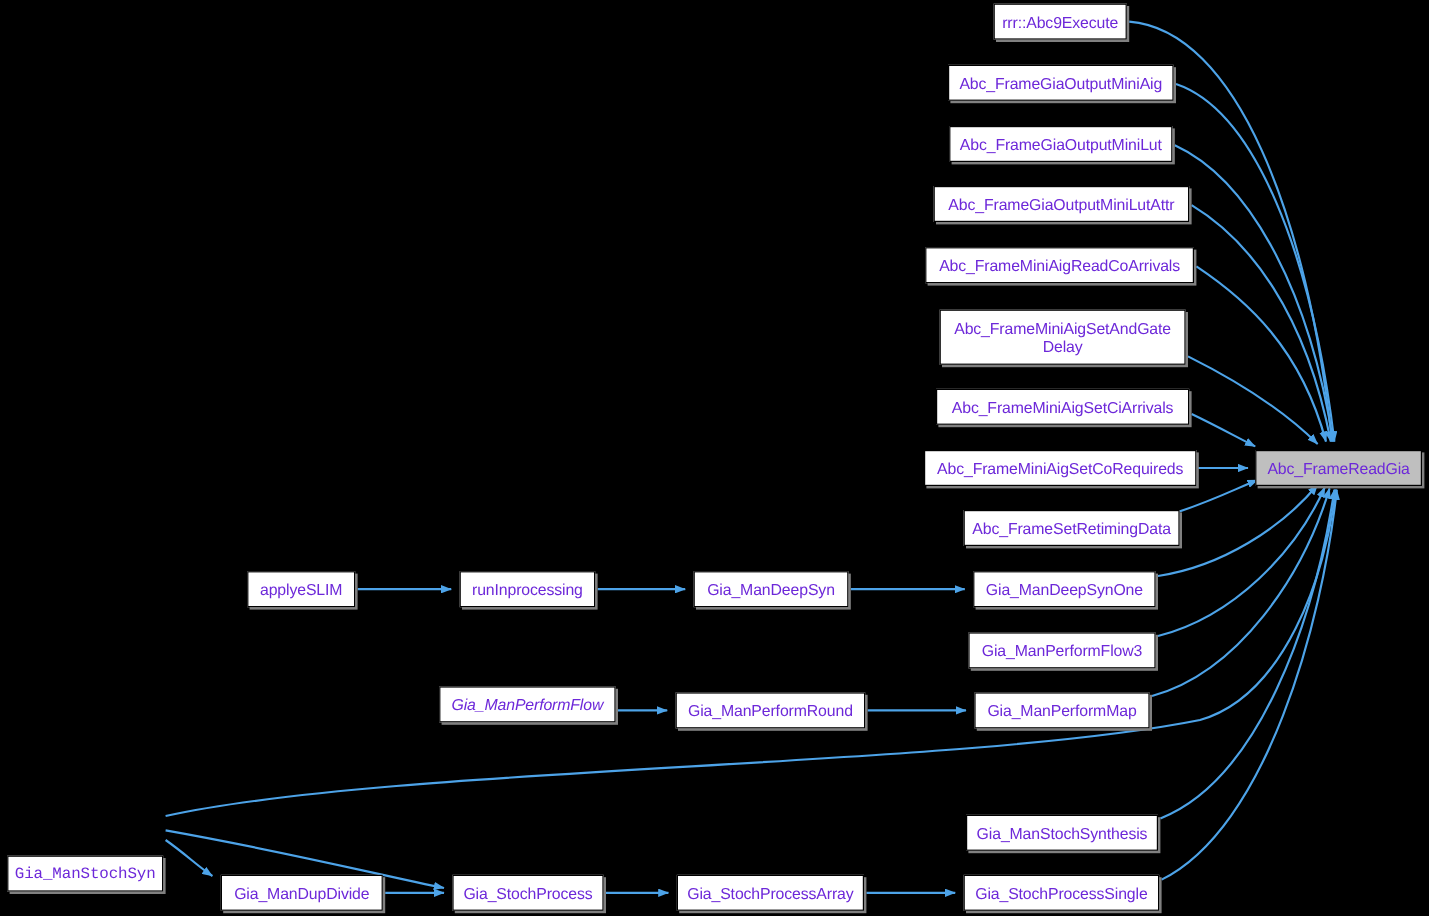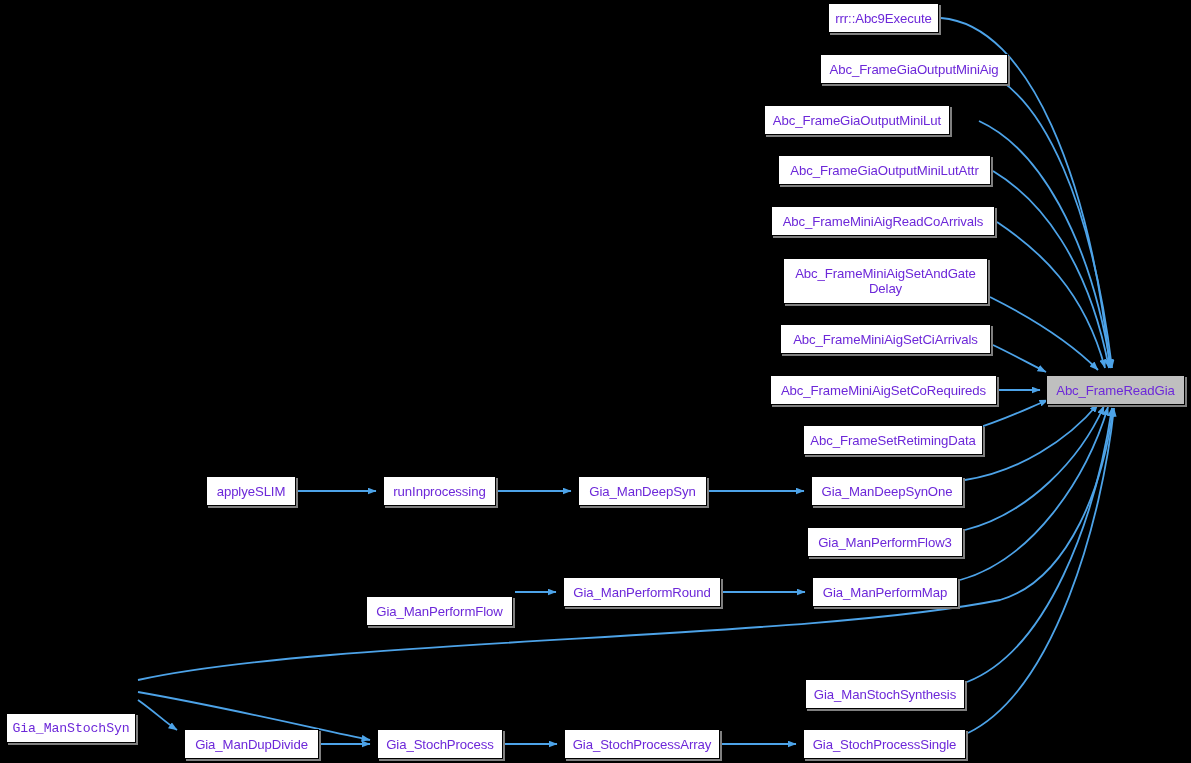--- a/index.html
+++ b/index.html
@@ -79,35 +79,35 @@
         <path d="M 723,592 L 805,592" fill="none" stroke="#4da3e8" stroke-width="1.8" marker-end="url(#arrow)"></path>
         <path d="M 138,692 C 240,710 320,730 370,740" fill="none" stroke="#4da3e8" stroke-width="1.8" marker-end="url(#arrow)"></path>
         <path d="M 138,700 C 155,712 165,722 177,730" fill="none" stroke="#4da3e8" stroke-width="1.8" marker-end="url(#arrow)"></path>
         <path d="M 321,744 L 370,744" fill="none" stroke="#4da3e8" stroke-width="1.8" marker-end="url(#arrow)"></path>
         <path d="M 505,744 L 557,744" fill="none" stroke="#4da3e8" stroke-width="1.8" marker-end="url(#arrow)"></path>
         <path d="M 722,744 L 796,744" fill="none" stroke="#4da3e8" stroke-width="1.8" marker-end="url(#arrow)"></path>
       </g>
   </svg>
   <div id="node-layer">
       <div class="node" style="left: 828px; top: 3px; width: 111px; height: 30px;">rrr::Abc9Execute</div>
-      <div class="node" style="left: 820px; top: 54px; width: 188px; height: 30px;">Abc_FrameGiaOutputMiniAig</div>
-      <div class="node" style="left: 764px; top: 105px; width: 186px; height: 30px; text-align: center;">Abc_FrameGiaOutputMiniLut</div>
+      <div class="node" style="left: 790px; top: 54px; width: 188px; height: 30px;">Abc_FrameGiaOutputMiniAig</div>
+      <div class="node" style="left: 791px; top: 105px; width: 186px; height: 30px; text-align: center;">Abc_FrameGiaOutputMiniLut</div>
       <div class="node" style="left: 778px; top: 155px; width: 213px; height: 30px;">Abc_FrameGiaOutputMiniLutAttr</div>
       <div class="node" style="left: 771px; top: 206px; width: 224px; height: 30px;">Abc_FrameMiniAigReadCoArrivals</div>
       <div class="node" style="left: 783px; top: 258px; width: 205px; height: 46px;">Abc_FrameMiniAigSetAndGate
 Delay</div>
       <div class="node" style="left: 780px; top: 324px; width: 211px; height: 30px;">Abc_FrameMiniAigSetCiArrivals</div>
       <div class="node" style="left: 770px; top: 375px; width: 227px; height: 30px;">Abc_FrameMiniAigSetCoRequireds</div>
       <div class="node" style="left: 789px; top: 425px; width: 180px; height: 30px; margin-left: 14px;">Abc_FrameSetRetimingData</div>
       <div class="node" style="left: 206px; top: 476px; width: 90px; height: 30px;">applyeSLIM</div>
       <div class="node" style="left: 383px; top: 476px; width: 113px; height: 30px;">runInprocessing</div>
       <div class="node" style="left: 578px; top: 476px; width: 129px; height: 30px;">Gia_ManDeepSyn</div>
       <div class="node" style="left: 811px; top: 476px; width: 152px; height: 30px;">Gia_ManDeepSynOne</div>
       <div class="node" style="left: 807px; top: 527px; width: 156px; height: 30px;">Gia_ManPerformFlow3</div>
-      <div class="node" style="left: 366px; top: 596px; width: 147px; height: 30px;">Gia_ManPerformFlow</div>
+      <div class="node" style="left: 366px; top: 572px; width: 147px; height: 30px; font-style: italic;">Gia_ManPerformFlow</div>
       <div class="node" style="left: 563px; top: 577px; width: 158px; height: 30px;">Gia_ManPerformRound</div>
       <div class="node" style="left: 812px; top: 577px; width: 146px; height: 30px;">Gia_ManPerformMap</div>
       <div class="node" style="left: 6px; top: 713px; width: 130px; height: 30px; font-family: Liberation Mono, monospace;">Gia_ManStochSyn</div>
       <div class="node" style="left: 805px; top: 679px; width: 160px; height: 30px;">Gia_ManStochSynthesis</div>
       <div class="node" style="left: 184px; top: 729px; width: 135px; height: 30px;">Gia_ManDupDivide</div>
       <div class="node" style="left: 377px; top: 729px; width: 126px; height: 30px;">Gia_StochProcess</div>
       <div class="node" style="left: 564px; top: 729px; width: 156px; height: 30px;">Gia_StochProcessArray</div>
       <div class="node" style="left: 803px; top: 729px; width: 163px; height: 30px;">Gia_StochProcessSingle</div>
       <div class="node target" style="left: 1046px; top: 375px; width: 139px; height: 30px;">Abc_FrameReadGia</div>
     </div>

